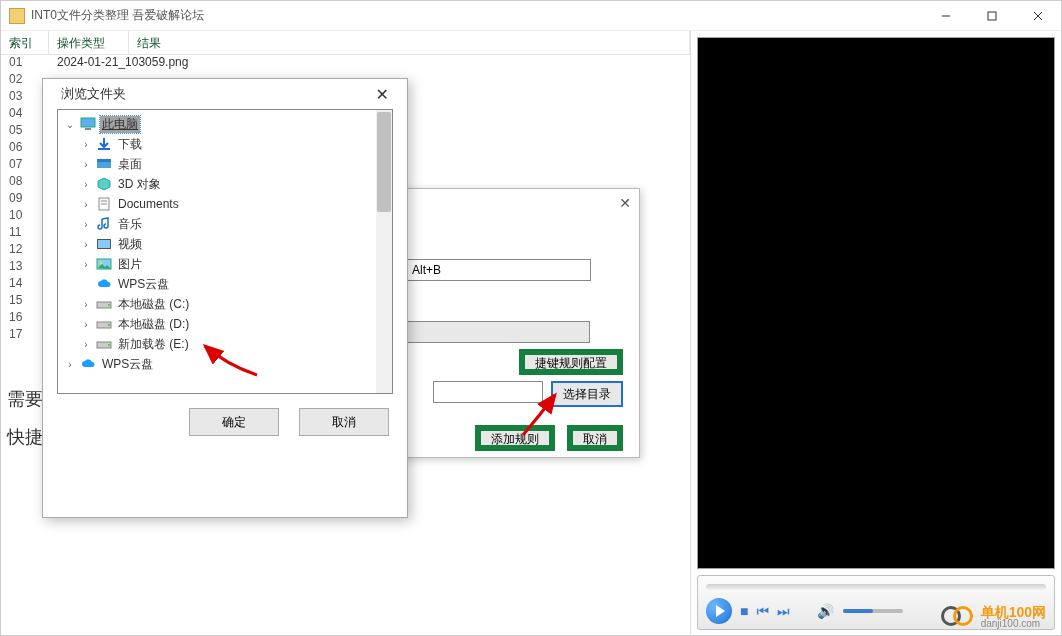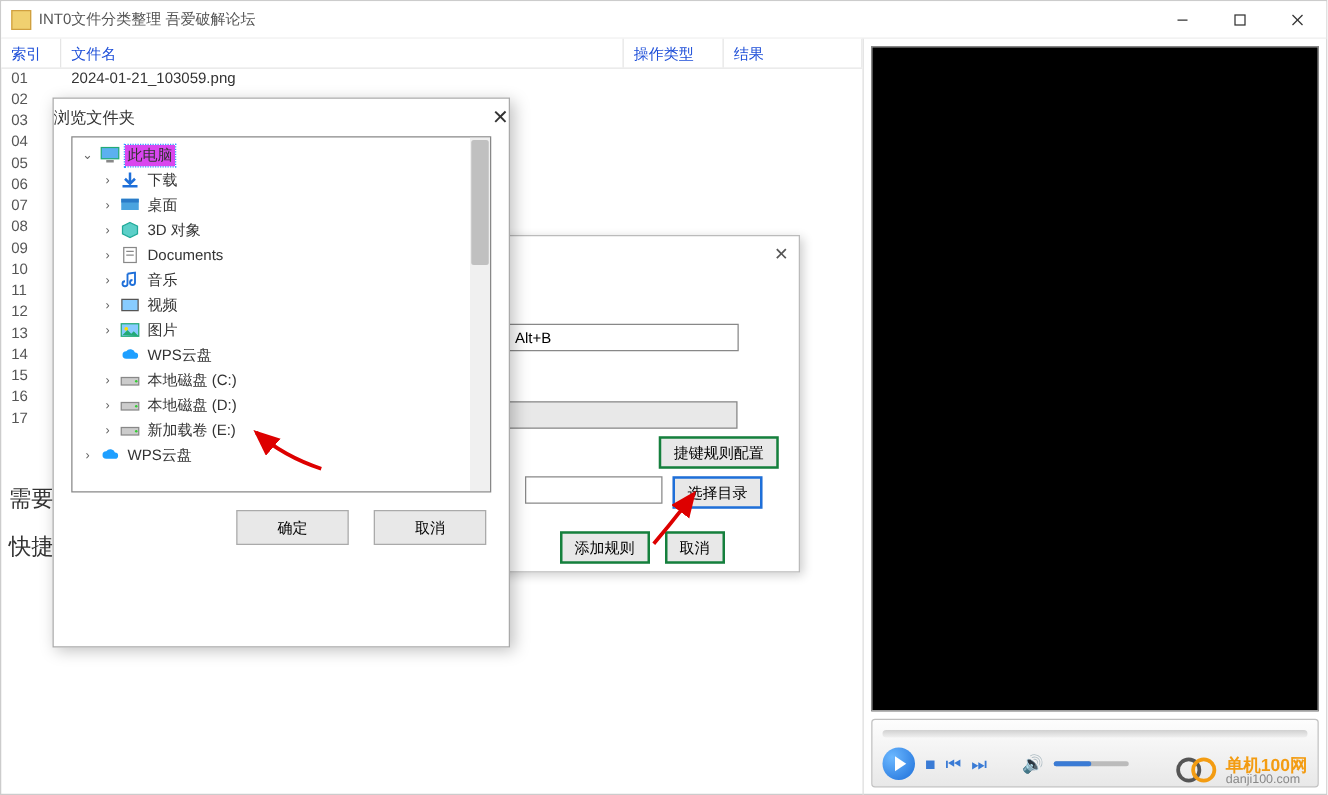--- a/index.html
+++ b/index.html
@@ -10,21 +10,21 @@
 .titlebar { height: 30px; background: #fff; display: flex; align-items: center; padding-left: 8px; border-bottom: 1px solid #eee; }
 .titlebar-icon { width: 16px; height: 16px; background: #f0d070; border: 1px solid #d0a040; margin-right: 6px; display: inline-block; }
 .titlebar-text { font-size: 12px; color: #555; flex: 1; }
 .win-controls { display: flex; }
 .win-btn { width: 46px; height: 30px; display: flex; align-items: center; justify-content: center; font-size: 10px; color: #333; cursor: pointer; }
 
 
 .content { display: flex; height: 605px; }
 .left-panel { width: 690px; border-right: 1px solid #ddd; position: relative; }
 .file-table-header { display: flex; height: 24px; background: #fff; border-bottom: 1px solid #e5e5e5; }
-.fth-cell { font-size: 12px; color: #1d4ed8; padding: 4px 8px; border-right: 1px solid #e5e5e5; }
+.fth-cell { font-size: 12px; color: #14532d; padding: 4px 8px; border-right: 1px solid #e5e5e5; }
 .fth-index { width: 48px; }
 .fth-name { width: 450px; }
 .fth-op { width: 80px; }
 .fth-res { flex: 1; }
 .file-rows { }
 .file-row { display: flex; height: 17px; font-size: 12px; color: #333; }
 .fr-index { width: 48px; padding: 0 8px; color: #555; }
 .fr-name { flex: 1; padding: 0 8px; }
 
 .bottom-labels { position: absolute; left: 6px; top: 356px; font-size: 18px; color: #333; }
@@ -52,36 +52,36 @@
 .wm-text .cn { color: #f39c12; font-weight: bold; font-size: 14px; }
 .wm-text .en { color: #888; font-size: 10px; }
 
 
 .under-dialog { position: absolute; left: 395px; top: 188px; width: 245px; height: 270px; background: #fff; border: 1px solid #bbb; box-shadow: 2px 2px 8px rgba(0,0,0,0.2); }
 .under-dialog .ud-title { height: 28px; display:flex; justify-content:flex-end; align-items:center; padding:0 8px; }
 .ud-close { font-size: 14px; color: #555; cursor: pointer; }
 .ud-body { padding: 8px; font-size: 12px; color: #333; }
 .ud-input { width: 184px; height: 22px; border: 1px solid #888; padding: 2px 4px; font-size: 12px; margin-left: 3px; }
 .ud-select { width: 183px; height: 22px; border: 1px solid #888; background: #e8e8e8; margin-left: 3px; }
-.ud-btn { height: 26px; padding: 0 10px; border: 2px solid #15803d; background: #e8e8e8; font-size: 12px; cursor: pointer; }
+.ud-btn { height: 26px; padding: 0 10px; border: 6px solid #15803d; background: #e8e8e8; font-size: 12px; cursor: pointer; }
 .ud-btn.primary { border: 2px solid #1e6fd9; }
-.ud-row { display: flex; gap: 8px; margin-top: 10px; justify-content: center; padding-right: 8px;}
+.ud-row { display: flex; gap: 8px; margin-top: 10px; justify-content: flex-end; padding-right: 8px;}
 
 
 .folder-dialog { position: absolute; left: 42px; top: 78px; width: 366px; height: 440px; background: #fff; border: 1px solid #aaa; box-shadow: 3px 3px 12px rgba(0,0,0,0.25); }
-.fd-title { height: 30px; display: flex; align-items: center; justify-content: space-between; padding: 0 0; font-size: 13px; color: #333; }
+.fd-title { height: 30px; display: flex; align-items: center; justify-content: space-between; padding: 0 18px; font-size: 13px; color: #333; }
 .fd-close { font-size: 16px; color: #333; cursor: pointer; }
 .fd-sub { padding: 8px 14px 14px; font-size: 12px; color: #333; }
 .fd-tree { margin: 0 14px; height: 285px; border: 1px solid #888; overflow: hidden; position: relative; }
 .fd-tree-inner { padding: 4px 0; }
 .tree-row { display: flex; align-items: center; height: 20px; font-size: 12px; color: #333; padding-left: 6px; }
 .tree-row.lvl1 { padding-left: 22px; }
 .tree-arrow { width: 12px; color: #666; font-size: 10px; display:inline-flex; justify-content:center;}
 .tree-icon { width: 16px; height: 14px; margin: 0 4px; display: inline-flex; align-items:center; justify-content:center; }
-.tree-row.selected .tree-label { background: #d946ef; outline: 1px dotted #3399ff; padding: 0 2px;}
+.tree-row.selected .tree-label { background: #a3a3a3; outline: 1px dotted #3399ff; padding: 0 2px; text-decoration: underline;}
 .tree-label { padding: 0 2px; }
 .fd-scrollbar { position: absolute; right: 0; top: 0; width: 16px; height: 100%; background: #f0f0f0; }
 .fd-thumb { position: absolute; right: 1px; top: 2px; width: 14px; height: 100px; background: #c0c0c0; border-radius: 2px; }
 .fd-buttons { display: flex; justify-content: flex-end; gap: 20px; padding: 14px 18px; }
 .fd-btn { width: 90px; height: 28px; border: 1px solid #aaa; background: #e8e8e8; font-size: 12px; cursor: pointer; }
 
 
 .arrow { position: absolute; pointer-events: none; }
 
 
@@ -113,21 +113,20 @@
           </svg>
       </div>
     </div>
   </div>
 
   <div class="content">
 
     <div class="left-panel">
       <div class="file-table-header">
         <div class="fth-cell fth-index">索引</div>
-        <div class="fth-cell fth-name">文件名</div>
         <div class="fth-cell fth-op">操作类型</div>
         <div class="fth-cell fth-res">结果</div>
       </div>
       <div class="file-rows" id="file-rows">
           <div class="file-row">
             <div class="fr-index">01</div>
             <div class="fr-name">2024-01-21_103059.png</div>
           </div>
           <div class="file-row">
             <div class="fr-index">02</div>

